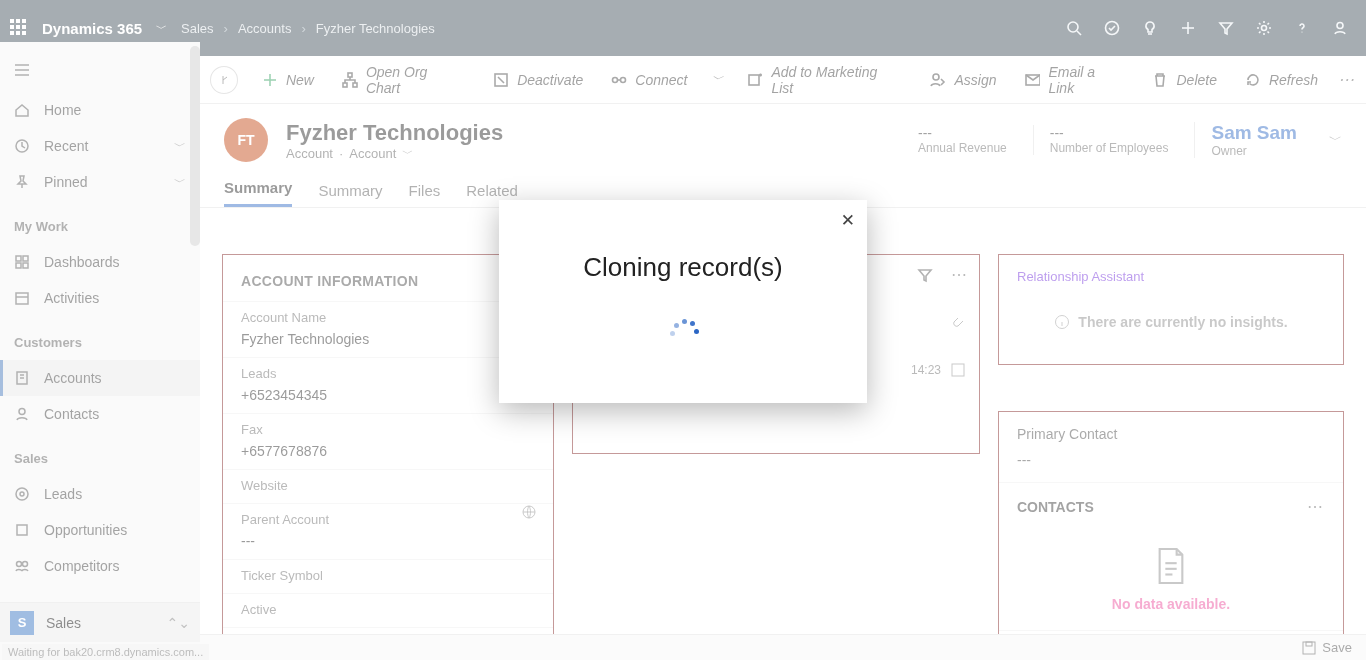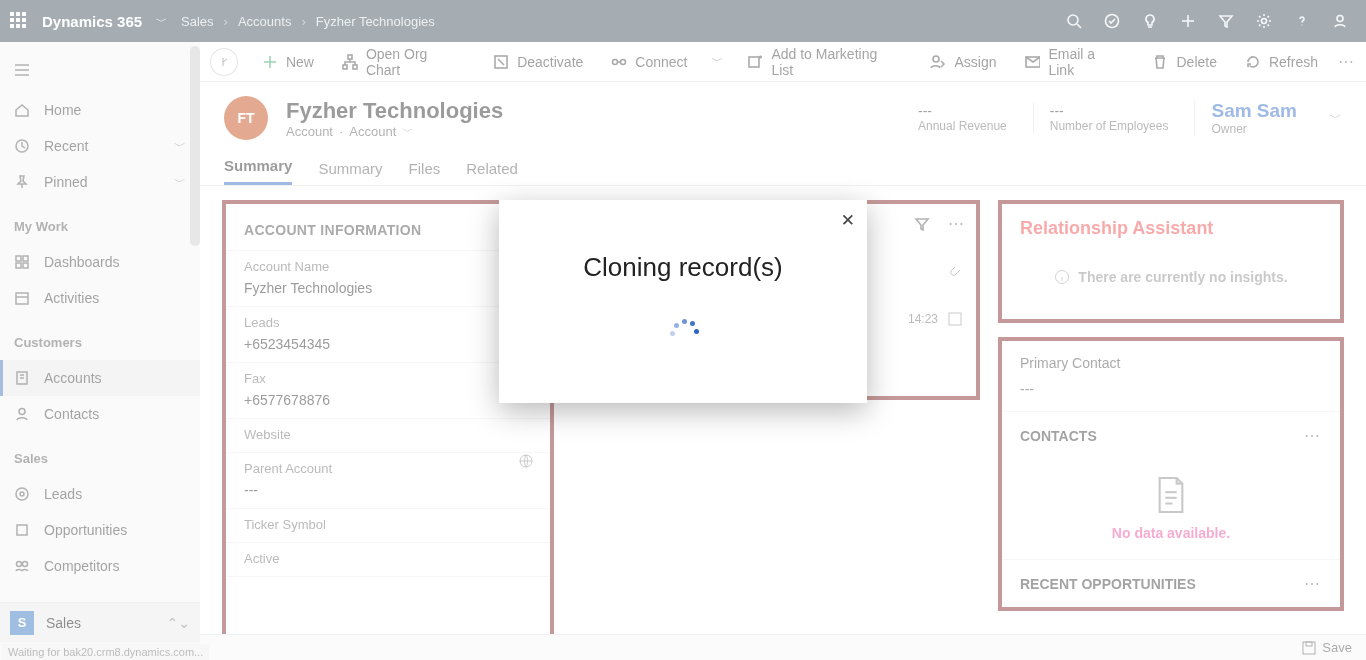--- a/index.html
+++ b/index.html
@@ -1,19 +1,19 @@
 <!DOCTYPE html>
 <html><head>
 <meta charset="utf-8">
 <style>
   * { box-sizing: border-box; margin: 0; padding: 0; font-family: "Segoe UI", Arial, sans-serif; }
   body { width: 1366px; height: 660px; overflow: hidden; background: #f3f3f3; position: relative; }
 
   
-  .topbar { height: 42px; background: #3b4a54; color: #fff; display: flex; align-items: center; padding: 0 10px; justify-content: space-between; }
+  .topbar { height: 56px; background: #3b4a54; color: #fff; display: flex; align-items: center; padding: 0 10px; justify-content: space-between; }
   .topbar-left { display: flex; align-items: center; gap: 14px; }
   .waffle { width: 18px; height: 18px; display: grid; grid-template-columns: repeat(3,4px); grid-template-rows: repeat(3,4px); gap: 2px; }
   .waffle span { background: #fff; }
   .brand { font-size: 15px; font-weight: 600; }
   .chev { font-size: 11px; opacity: .9; }
   .crumbs { display: flex; align-items: center; gap: 10px; font-size: 13px; color: #d7dde2; }
   .crumbs .sep { color: #9aa7b0; }
   .topbar-right { display: flex; align-items: center; gap: 22px; padding-right: 8px; }
   .ticon { width: 16px; height: 16px; stroke: #e8edf1; fill: none; stroke-width: 1.6; }
 
@@ -27,21 +27,21 @@
   .nav .spacer { height:8px; }
   .nav svg { width:16px; height:16px; stroke:#555; fill:none; stroke-width:1.5; }
   .nav .chev-sm { margin-left:auto; color:#888; font-size:12px; }
   .nav-scrollbar { position:absolute; right:0; top:4px; width:10px; height:200px; background:#c9c9c9; border-radius:5px; }
   .nav-footer { position:absolute; bottom:18px; left:0; right:0; height:40px; background:#e8e8e8; display:flex; align-items:center; padding:0 10px; gap:12px; font-size:14px; border-top:1px solid #ddd;}
   .nav-footer .sq { width:24px; height:24px; background:#2e6dbf; color:#fff; display:flex; align-items:center; justify-content:center; font-size:13px; font-weight:600; }
   .nav-footer .up { margin-left:auto; color:#777; }
 
   .maincol { flex:1; display:flex; flex-direction:column; background:#fff; position:relative; }
 
-  .cmdbar { height:40px; border-bottom:1px solid #e1e1e1; background:#fff; display:flex; align-items:center; padding:0 10px; gap:4px; }
+  .cmdbar { height:48px; border-bottom:1px solid #e1e1e1; background:#fff; display:flex; align-items:center; padding:0 10px; gap:4px;font-style:italic; }
   .cmdbar .cbtn { display:flex; align-items:center; gap:8px; padding:0 12px; height:32px; font-size:14px; color:#333; cursor:pointer; }
   .cmdbar .cbtn svg { width:16px; height:16px; stroke:#444; fill:none; stroke-width:1.6; }
   .cmdbar .cbtn.green svg { stroke:#2a9d5a; }
   .cmdbar .circle-btn { width:28px; height:28px; border:1px solid #c7c7c7; border-radius:50%; display:flex; align-items:center; justify-content:center; margin-right:8px; }
   .cmdbar .vchev { width:28px; display:flex; align-items:center; justify-content:center; color:#666; font-size:12px; }
   .cmdbar .dots { margin-left:4px; letter-spacing:2px; color:#666; cursor:pointer; }
 
   .header { display:flex; align-items:center; padding:14px 24px 8px 24px; gap:18px; }
   .header .avatar { width:44px; height:44px; border-radius:50%; background:#c2410c; color:#fff; display:flex; align-items:center; justify-content:center; font-size:14px; font-weight:600; }
   .header .title { font-size:22px; font-weight:600; color:#222; }
@@ -51,39 +51,39 @@
   .hmetric:first-child { border-left:none; padding-left:0; }
   .hmetric .val { font-size:14px; color:#333; }
   .hmetric.owner .val { color:#2b66c4; font-size:19px; font-weight:600; }
   .hchev { color:#888; font-size:13px; padding-left:6px; }
 
   .tabs { display:flex; gap:26px; padding:0 24px; border-bottom:1px solid #e1e1e1; height:38px; align-items:flex-end; }
   .tab { font-size:15px; color:#555; padding-bottom:8px; cursor:pointer; }
   .tab.active { color:#222; font-weight:600; border-bottom:3px solid #2b66c4; }
 
   .content { display:flex; gap:18px; padding:14px 22px; overflow:hidden; flex:1; }
-  .card { background:#fff; border:4px solid #7f1d1d; }
+  .card { background:#fff; border:1px solid #7f1d1d;margin-top:32px; }
   .acct-card { width:332px; padding:12px 0 0 0; }
   .acct-card h3 { font-size:14px; font-weight:600; color:#444; letter-spacing:.3px; padding:6px 18px 12px 18px; }
   .field { border-top:1px solid #eee; padding:8px 18px 10px 18px; position:relative; }
   .field .lbl { font-size:13px; color:#666; }
   .field .val { font-size:14px; color:#222; padding-top:6px; }
   .field svg.globe { position:absolute; right:16px; top:34px; width:16px; height:16px; stroke:#888; fill:none; }
 
   .midcol { flex:1; }
   .timeline-card { height:200px; position:relative; }
   .tl-icons { position:absolute; right:10px; top:10px; display:flex; gap:18px; align-items:center; }
   .tl-icons svg { width:16px; height:16px; stroke:#555; fill:none; stroke-width:1.6; }
   .tl-icons .dots { color:#666; letter-spacing:2px; }
   .tl-row { position:absolute; right:14px; top:60px; display:flex; align-items:center; gap:10px; font-size:12px; color:#666; }
   .tl-row2 { position:absolute; right:14px; top:108px; display:flex; align-items:center; gap:10px; font-size:12px; color:#666; }
 
   .rightcol { width:346px; display:flex; flex-direction:column; gap:14px; }
   .ra-card { padding:14px 18px; }
-  .ra-card h4 { font-size:18px; font-weight:700; color:#ef4444; }
+  .ra-card h4 { font-size:13px; font-weight:400; color:#6d28d9; }
   .ra-empty { display:flex; align-items:center; justify-content:center; gap:8px; color:#888; font-size:14px; padding:30px 0 20px 0; font-weight:600;}
   .ra-empty svg { width:16px; height:16px; stroke:#999; fill:none; }
   .pc-card { padding:14px 18px; border-bottom:none; }
   .pc-card .lbl { font-size:14px; color:#444; }
   .pc-card .val { font-size:14px; color:#444; padding-top:10px; }
   .sec-card { padding:14px 18px; display:flex; align-items:center; justify-content:space-between; }
   .sec-card h4 { font-size:14px; font-weight:600; color:#333; }
   .sec-card .dots { color:#666; letter-spacing:2px; }
   .contacts-body { display:flex; flex-direction:column; align-items:center; padding:16px 0 18px 0; color:#555; }
   .contacts-body svg { width:34px; height:40px; stroke:#888; fill:none; stroke-width:1.5; }

